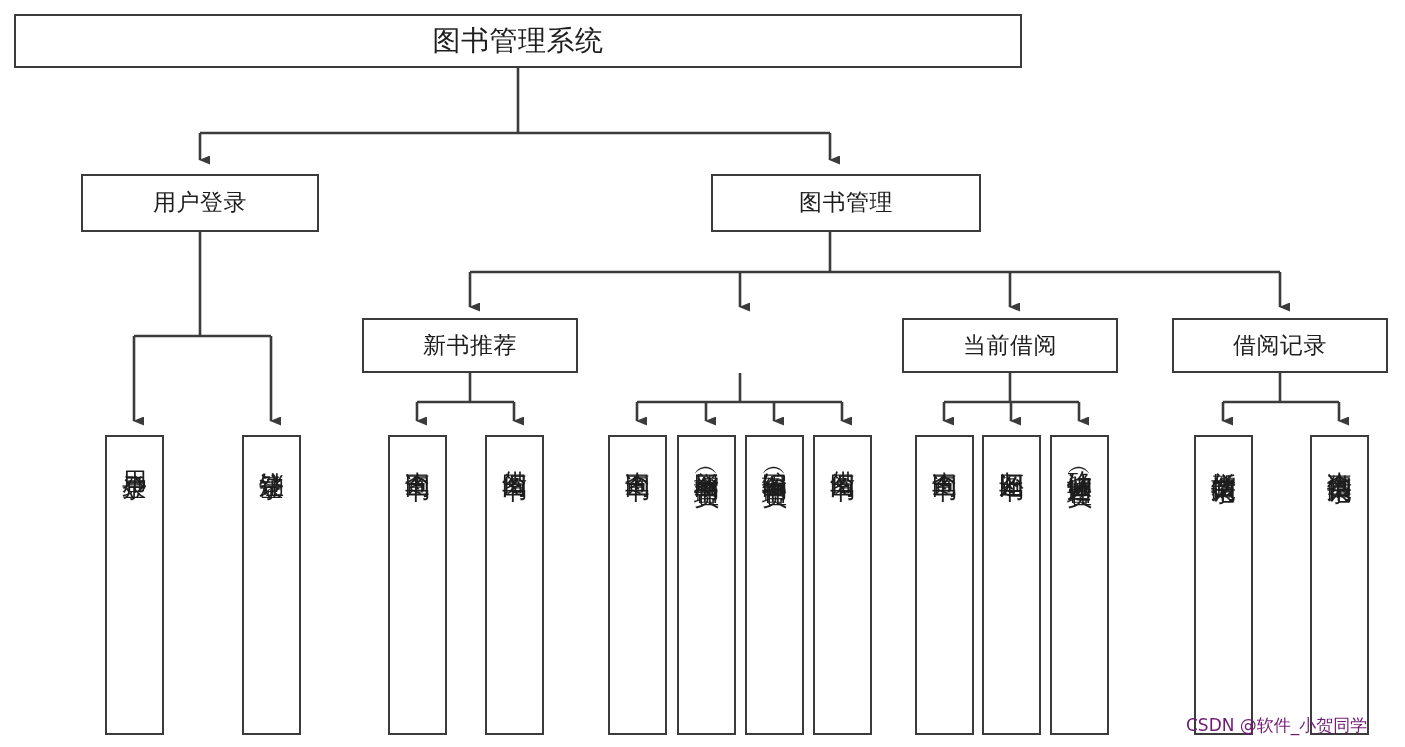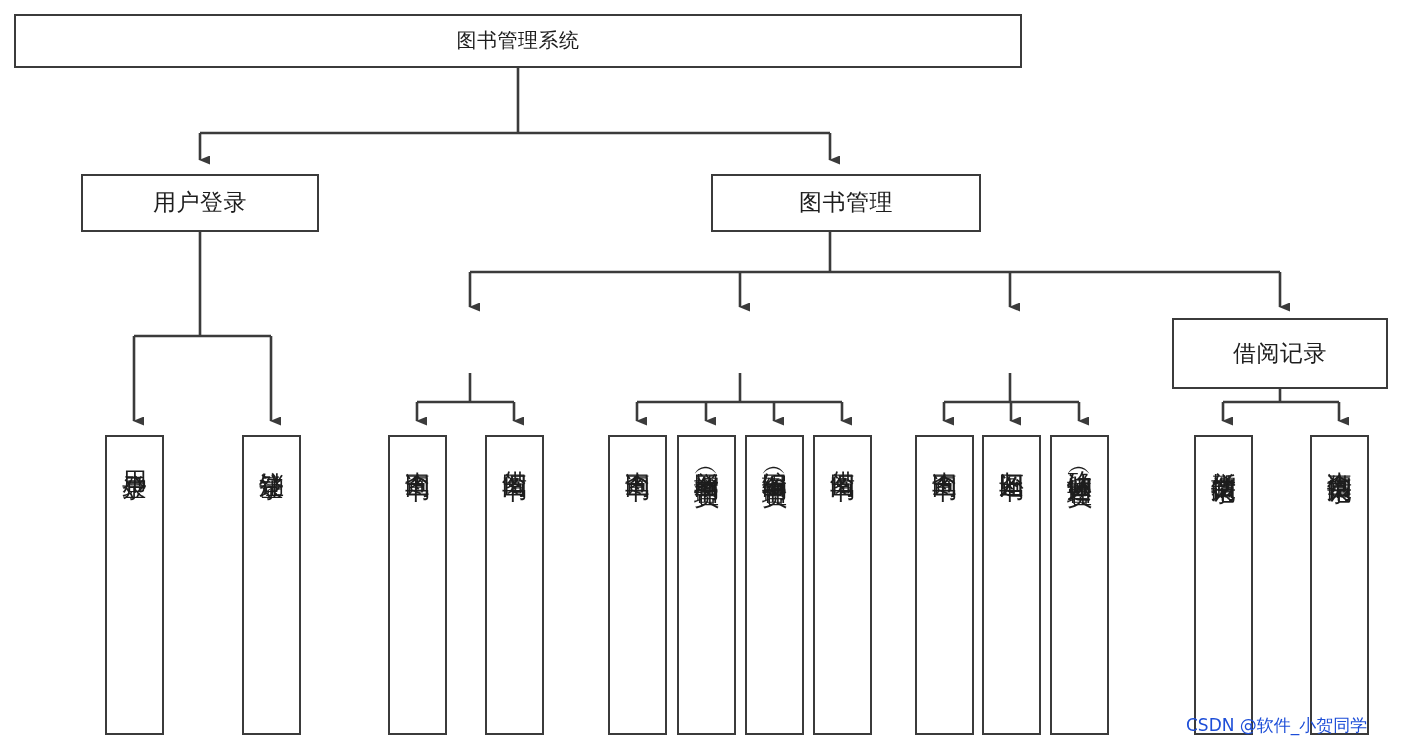--- a/index.html
+++ b/index.html
@@ -42,42 +42,42 @@
     text-align: center;
     line-height: 1.18;
     letter-spacing: 0.5px;
   }
   
   .node.horiz .node-label {
     font-size: 23px;
     writing-mode: horizontal-tb;
   }
   .node.root .node-label {
-    font-size: 20px;
+    font-size: 28px;
   }
   
   .node.vert {
     align-items: flex-start;
     justify-content: center;
     padding-top: 14px;
   }
   .node.vert .node-label {
     writing-mode: vertical-rl;
     text-orientation: upright;
     font-size: 25px;
     line-height: 1.0;
     letter-spacing: 2px;
     white-space: nowrap;
   }
   #watermark {
     position: absolute;
     left: 1186px;
     top: 714px;
     font-size: 17px;
-    color: #1d4ed8;
+    color: #701a75;
     white-space: nowrap;
     z-index: 5;
     font-family: "DejaVu Sans", "Liberation Sans", sans-serif;
   }
 </style>
 </head>
 <body>
 
 <div id="diagram-root">
 
@@ -135,21 +135,27 @@
     <span class="node-label">图书管理系统</span>
   </div>
 
   <div class="node horiz" style="left:81px; top:174px; width:238px; height:58px;">
     <span class="node-label">用户登录</span>
   </div>
   <div class="node horiz" style="left:711px; top:174px; width:270px; height:58px;">
     <span class="node-label">图书管理</span>
   </div>
 
-  <div class="node horiz" style="left:1172px; top:318px; width:216px; height:71px;">
+  <div class="node horiz" style="left:362px; top:318px; width:216px; height:55px;">
+    <span class="node-label">新书推荐</span>
+  </div>
+  <div class="node horiz" style="left:902px; top:318px; width:216px; height:55px;">
+    <span class="node-label">当前借阅</span>
+  </div>
+  <div class="node horiz" style="left:1172px; top:318px; width:216px; height:55px;">
     <span class="node-label">借阅记录</span>
   </div>
 
   <div class="node vert" style="left:105px; top:435px; width:59px; height:300px;">
     <span class="node-label">用户登录</span>
   </div>
   <div class="node vert" style="left:242px; top:435px; width:59px; height:300px;">
     <span class="node-label">注销登录</span>
   </div>
 

